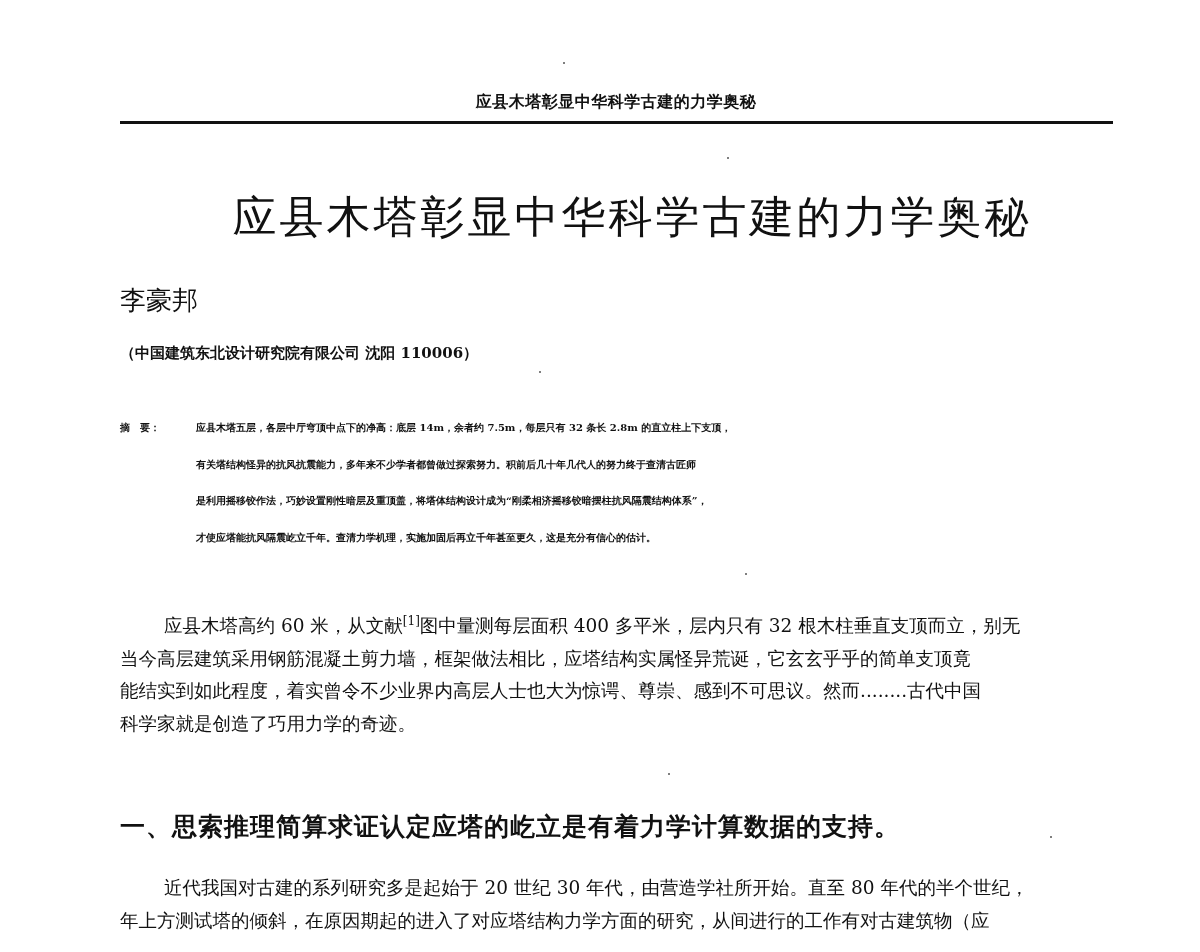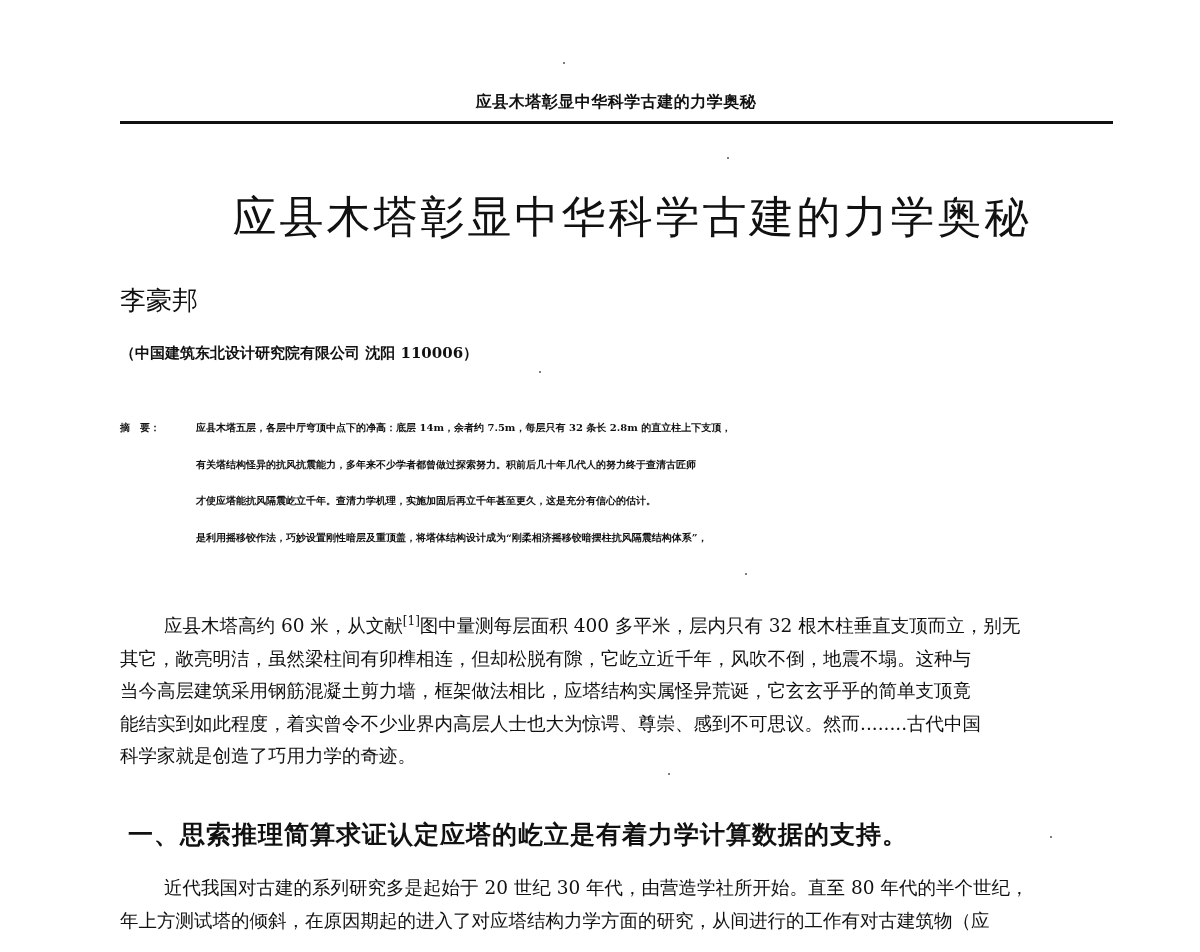--- a/index.html
+++ b/index.html
@@ -150,34 +150,33 @@
   <div class="author">李豪邦</div>
 
   <div class="affiliation">（中国建筑东北设计研究院有限公司 沈阳 110006）</div>
 
   <div class="abstract">
     <div class="abstract-row">
       <span class="abstract-label">摘　要：</span>
       <span>应县木塔五层，各层中厅穹顶中点下的净高：底层 14m，余者约 7.5m，每层只有 32 条长 2.8m 的直立柱上下支顶，</span>
     </div>
     <div class="abstract-indent">有关塔结构怪异的抗风抗震能力，多年来不少学者都曾做过探索努力。积前后几十年几代人的努力终于查清古匠师</div>
+    <div class="abstract-indent">是利用摇移铰作法，巧妙设置刚性暗层及重顶盖，将塔体结构设计成为“刚柔相济摇移铰暗摆柱抗风隔震结构体系”，</div>
     <div class="abstract-indent">才使应塔能抗风隔震屹立千年。查清力学机理，实施加固后再立千年甚至更久，这是充分有信心的估计。</div>
-    <div class="abstract-indent">是利用摇移铰作法，巧妙设置刚性暗层及重顶盖，将塔体结构设计成为“刚柔相济摇移铰暗摆柱抗风隔震结构体系”，</div>
   </div>
 
 
   <div class="body-para para-1">
     <span class="body-line indent"><span>应县木塔高约 60 米，从文献</span><span class="cite">[1]</span><span>图中量测每层面积 400 多平米，层内只有 32 根木柱垂直支顶而立，别无</span></span>
-    <span class="body-line">其它，敞亮明洁，虽然梁柱间有卯榫相连，但却松脱有隙，它屹立近千年，风吹不倒，地震不塌。这种与</span>
     <span class="body-line">当今高层建筑采用钢筋混凝土剪力墙，框架做法相比，应塔结构实属怪异荒诞，它玄玄乎乎的简单支顶竟</span>
     <span class="body-line">能结实到如此程度，着实曾令不少业界内高层人士也大为惊谔、尊崇、感到不可思议。然而........古代中国</span>
     <span class="body-line">科学家就是创造了巧用力学的奇迹。</span>
   </div>
 
-  <h2 class="section-heading" style="margin:8px;">一、思索推理简算求证认定应塔的屹立是有着力学计算数据的支持。</h2>
+  <h2 class="section-heading" style="margin:0;">一、思索推理简算求证认定应塔的屹立是有着力学计算数据的支持。</h2>
 
   <div class="body-para para-2">
     <span class="body-line indent">近代我国对古建的系列研究多是起始于 20 世纪 30 年代，由营造学社所开始。直至 80 年代的半个世纪，</span>
     <span class="body-line">年上方测试塔的倾斜，在原因期起的进入了对应塔结构力学方面的研究，从间进行的工作有对古建筑物（应</span>
   </div>
 
   <div class="speck" style="left:563px; top:62px;"></div>
   <div class="speck" style="left:727px; top:157px;"></div>
   <div class="speck" style="left:539px; top:371px;"></div>
   <div class="speck" style="left:745px; top:573px;"></div>

